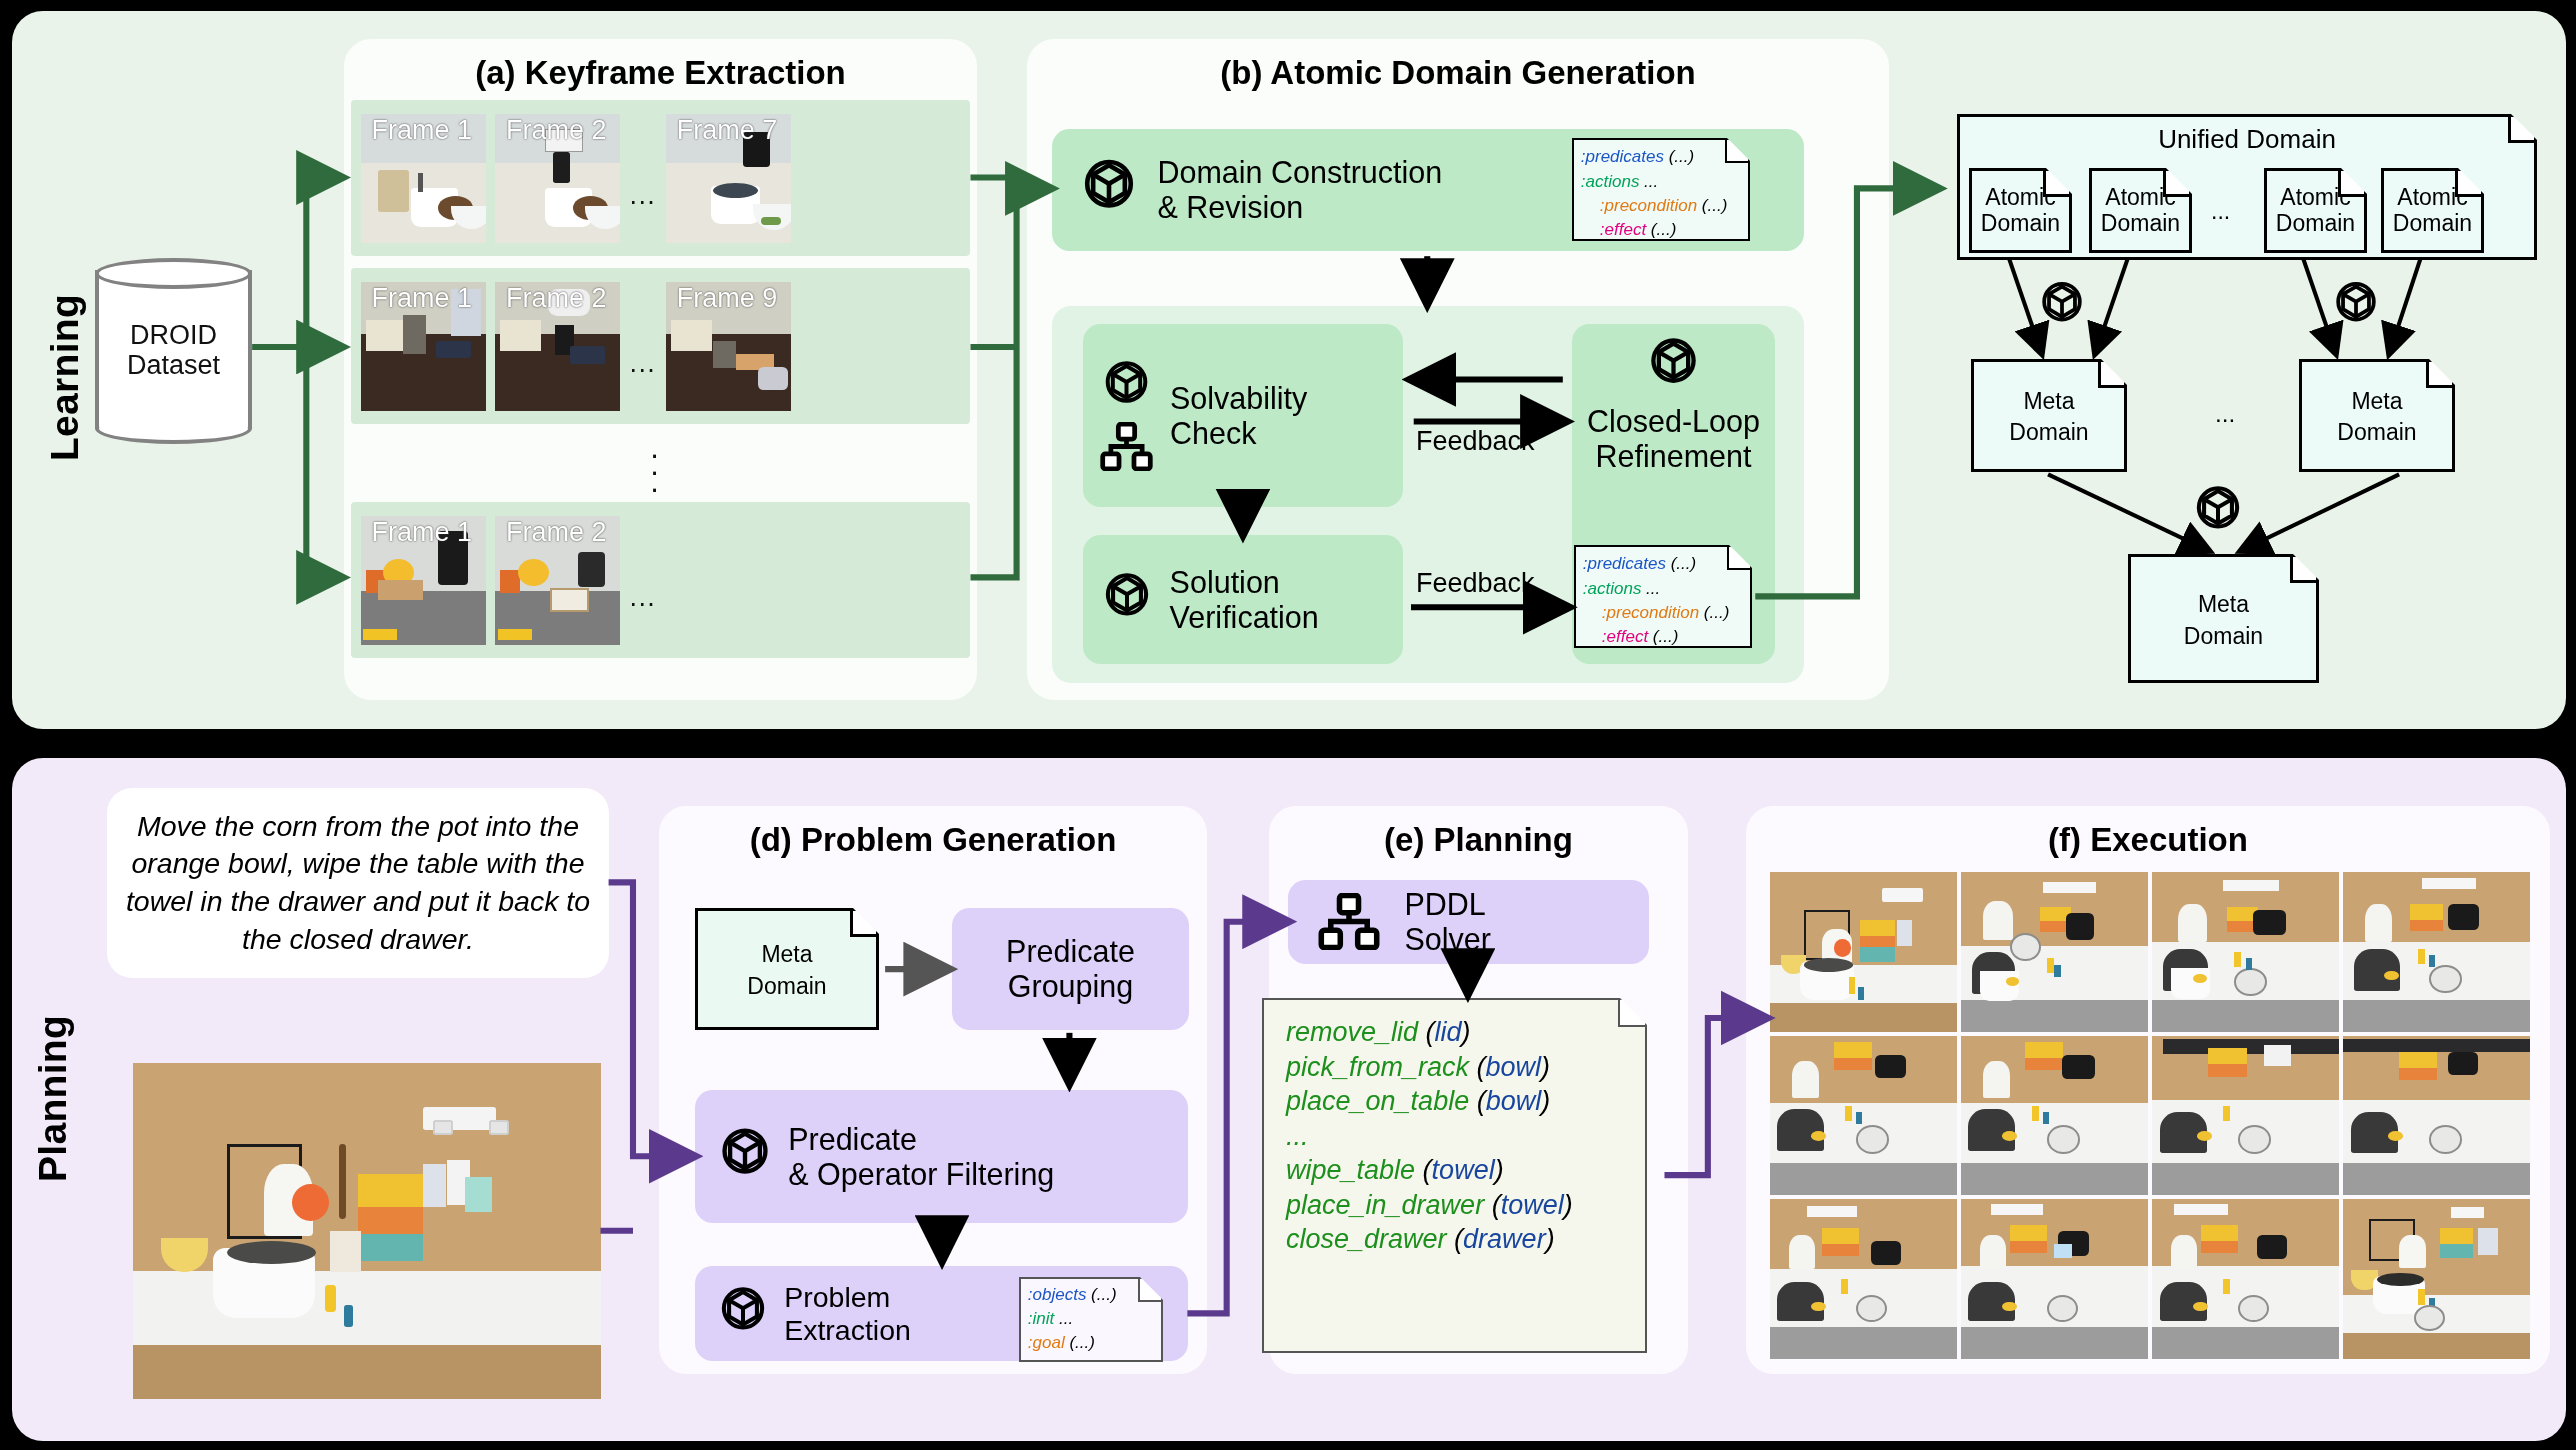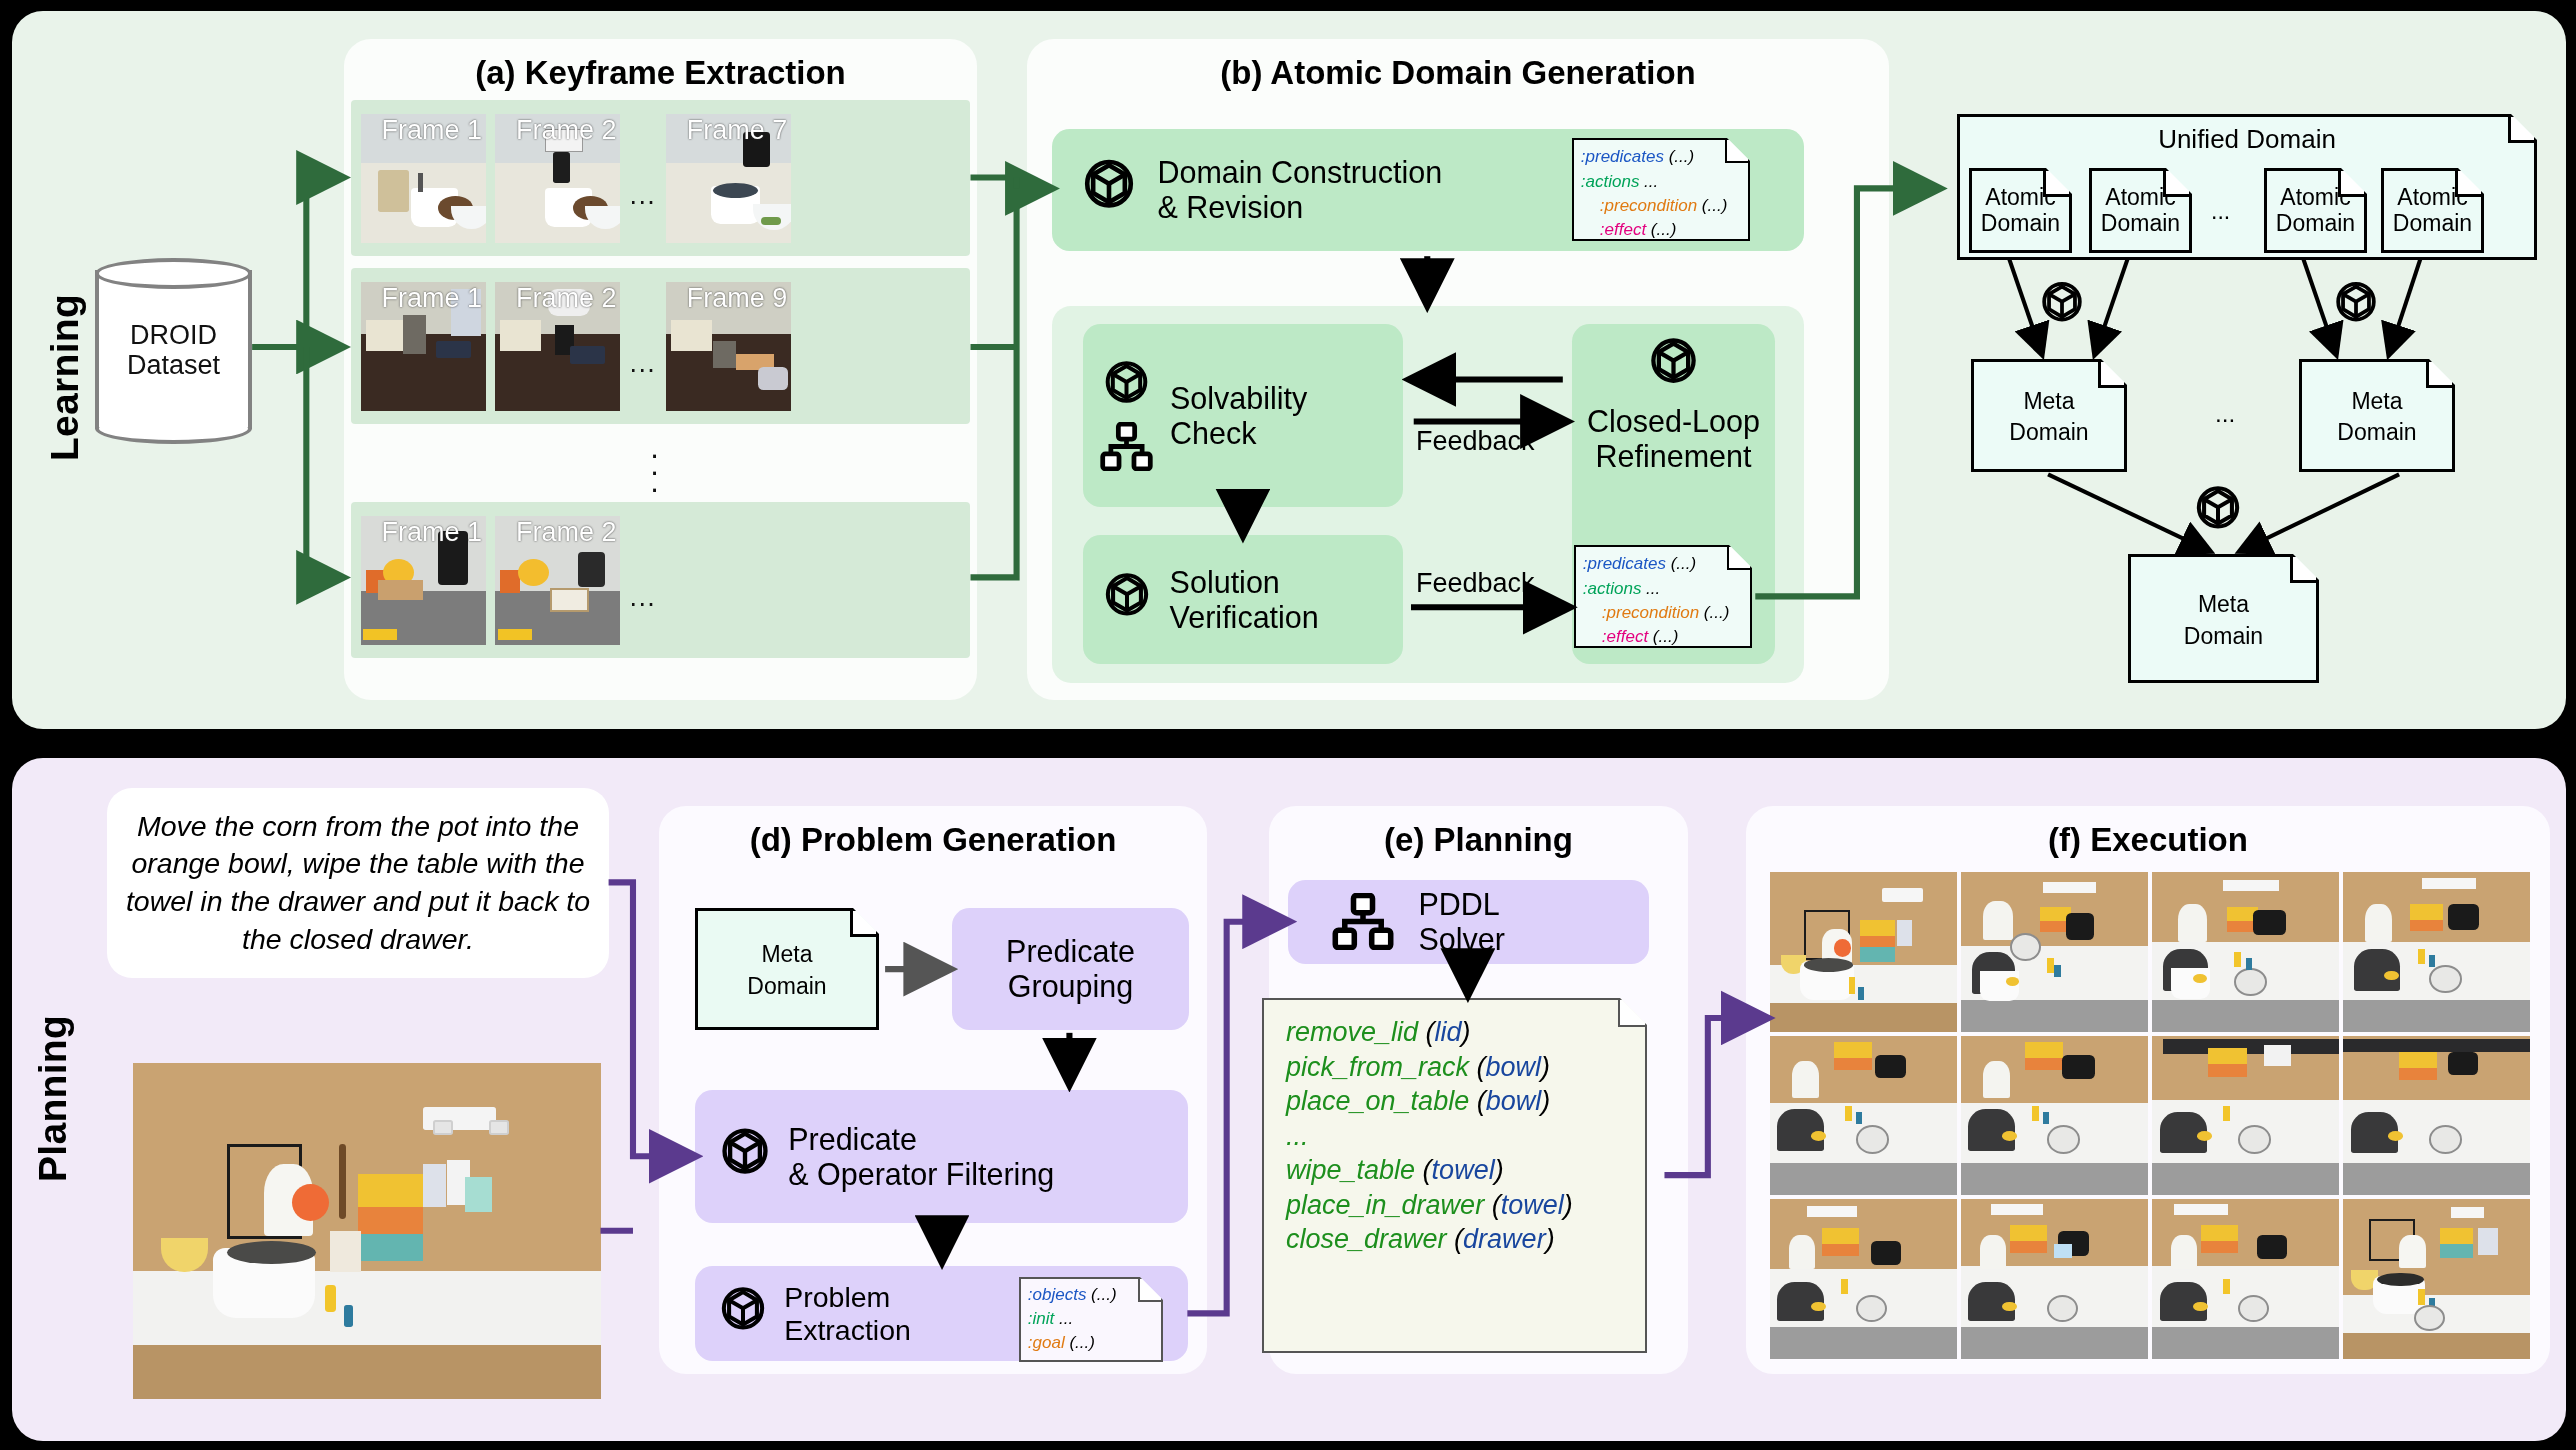--- a/index.html
+++ b/index.html
@@ -52,21 +52,21 @@
   #droid-cyl .lbl {
     position: absolute; left: 0; top: 62px; width: 157px;
     text-align: center; font-size: 27px; line-height: 1.12; color: #111;
   }
 
   
   .kf-strip { position: absolute; background: #d5ead7; border-radius: 4.1px;
               display: flex; align-items: center; }
   .kf-img { position: relative; width: 125px; height: 129px; overflow: hidden;
             margin-left: 9.5px; background: #b9bfc0; }
-  .kf-img .cap { position: absolute; left: 21px; top: 1.4px; color: #fff;
+  .kf-img .cap { position: absolute; left: 11px; top: 1.4px; color: #fff;
                  font-size: 27px; text-shadow: 0 0 2px #333; z-index: 3; white-space: nowrap; }
   .kf-dots { font-size: 27px; color: #111; margin-left: 9.5px; letter-spacing: 1.4px;
              align-self: center; margin-top: 35px; }
   .vdots { position: absolute; font-size: 31px; color: #111; line-height: .55;
            text-align: center; }
 
   
   .ph { position: absolute; inset: 0; }
   .ph i { position: absolute; display: block; }
 
@@ -561,21 +561,21 @@
       <div>
         <span class="k3">:goal</span><span class="pl"> (...)</span>
       </div>
     </div>
   </div>
 
   <div class="card lav" style="left:1269px; top:806px; width:419px; height:568px;">
     <div class="card-title">(e) Planning</div>
   </div>
 
-  <div class="pbox purple" style="left:1288px; top:880px; width:361px; height:84px; padding-left:44px;">
+  <div class="pbox purple" style="left:1288px; top:880px; width:361px; height:84px; padding-left:30px;">
     <span class="tree-icon">
       <svg width="62" height="57" viewBox="0 0 78 72">
         <g stroke="#000" stroke-width="7" fill="#fff">
           <rect x="27" y="3" width="24" height="22" rx="4"></rect>
           <rect x="4" y="47" width="24" height="22" rx="4"></rect>
           <rect x="50" y="47" width="24" height="22" rx="4"></rect>
         </g>
         <g stroke="#000" stroke-width="7" fill="none">
           <path d="M39 25 L39 36 M16 47 L16 36 L62 36 L62 47"></path>
         </g>

